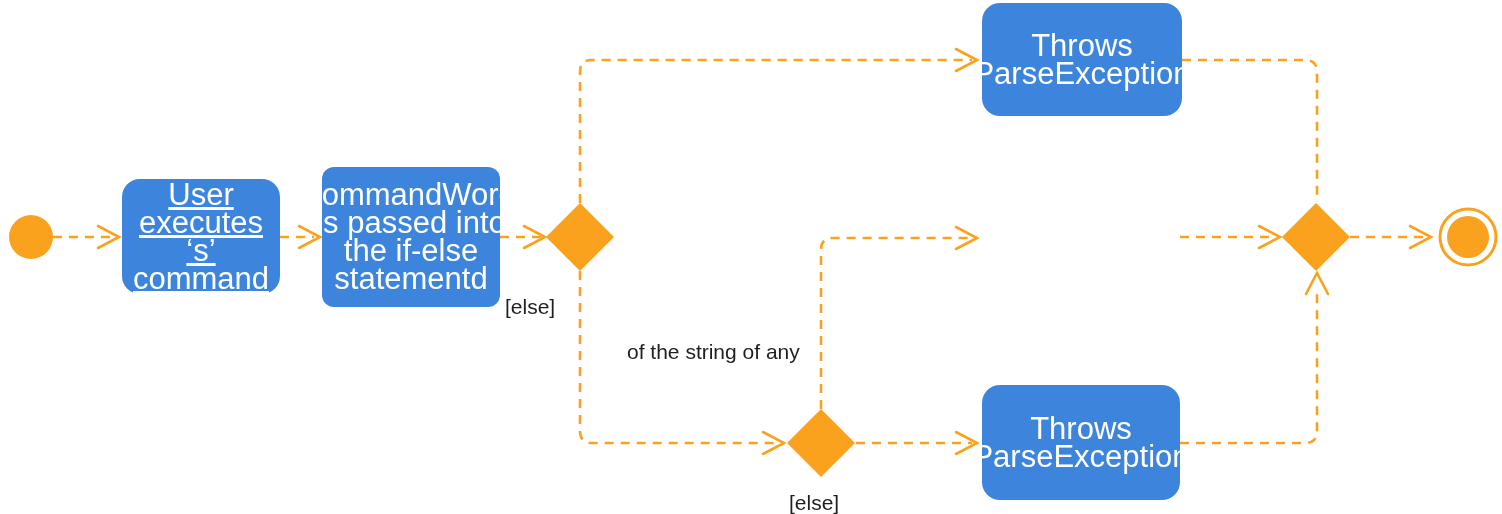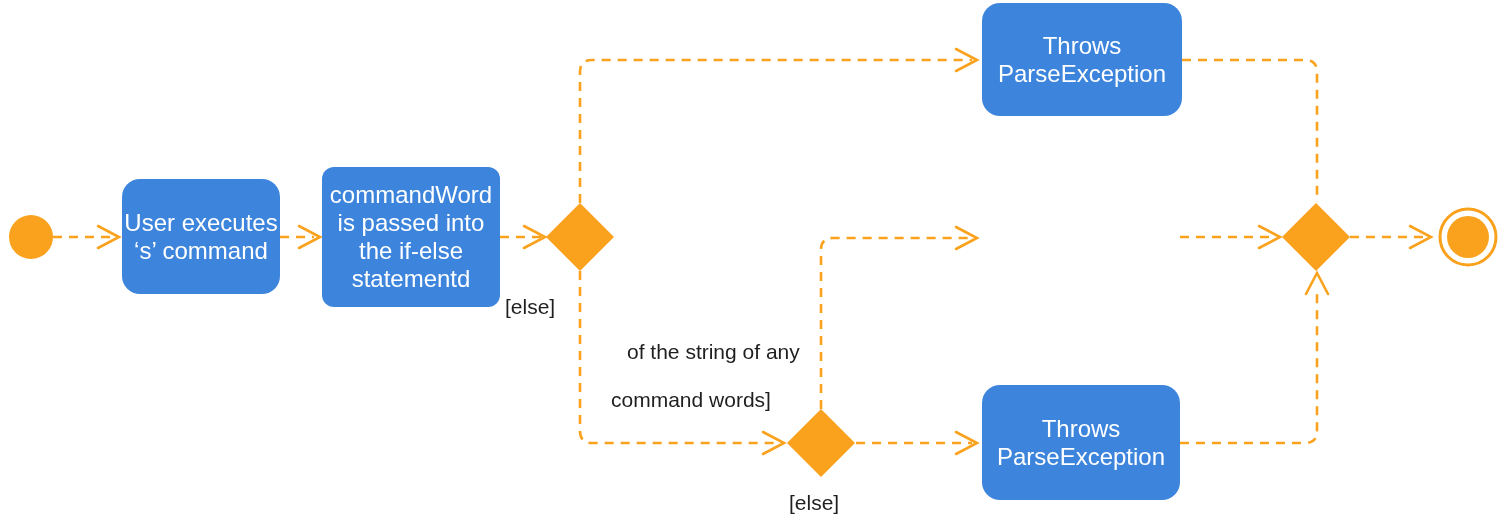--- a/index.html
+++ b/index.html
@@ -45,21 +45,21 @@
   .end-inner { fill: var(--accent-orange); }
   .node {
     position: absolute;
     background: var(--node-blue);
     color: var(--node-text);
     border-radius: 18px;
     display: flex;
     align-items: center;
     justify-content: center;
     text-align: center;
-    font-size: 24px;
+    font-size: 31px;
     line-height: 28px;
     white-space: pre-line;
   }
   .edge-label {
     position: absolute;
     color: var(--label-text);
     font-size: 21px;
     line-height: 24px;
     white-space: nowrap;
   }
@@ -106,21 +106,21 @@
     <path class="arrowhead" d="M 1410 226 L 1431 237 L 1410 248"></path>
 
     <polygon class="diamond" points="580,203 614,237 580,271 546,237"></polygon>
     <polygon class="diamond" points="821,409 855,443 821,477 787,443"></polygon>
     <polygon class="diamond" points="1316,203 1350,237 1316,271 1282,237"></polygon>
 
     <circle class="end-outer" cx="1468" cy="237" r="28"></circle>
     <circle class="end-inner" cx="1468" cy="237" r="21"></circle>
   </svg>
 
-  <div class="node" style="left:122px; top:179px; width:158px; height:115px;">User executes
+  <div class="node" style="left:122px; top:179px; width:158px; height:115px;text-decoration:underline;">User executes
 ‘s’ command</div>
 
   <div class="node" style="left:322px; top:167px; width:178px; height:140px;border-radius:12px;">commandWord
 is passed into
 the if-else
 statementd</div>
 
   <div class="node" style="left:982px; top:3px; width:200px; height:113px;">Throws
 ParseException</div>
 
@@ -128,17 +128,16 @@
   <div class="node" style="left:982px; top:385px; width:198px; height:115px;">Throws
 ParseException</div>
 
 
 
   <div class="edge-label" style="left:505px; top:295px;">[else]</div>
 
 
   <div class="edge-label" style="left:611px; top:340px;margin-left:16px;">of the string of any</div>
 
-  <div class="edge-label" style="left:611px; top:388px;">command words]</div>
 
   <div class="edge-label" style="left:789px; top:491px;">[else]</div>
 
 </div>
 
 </body></html>

